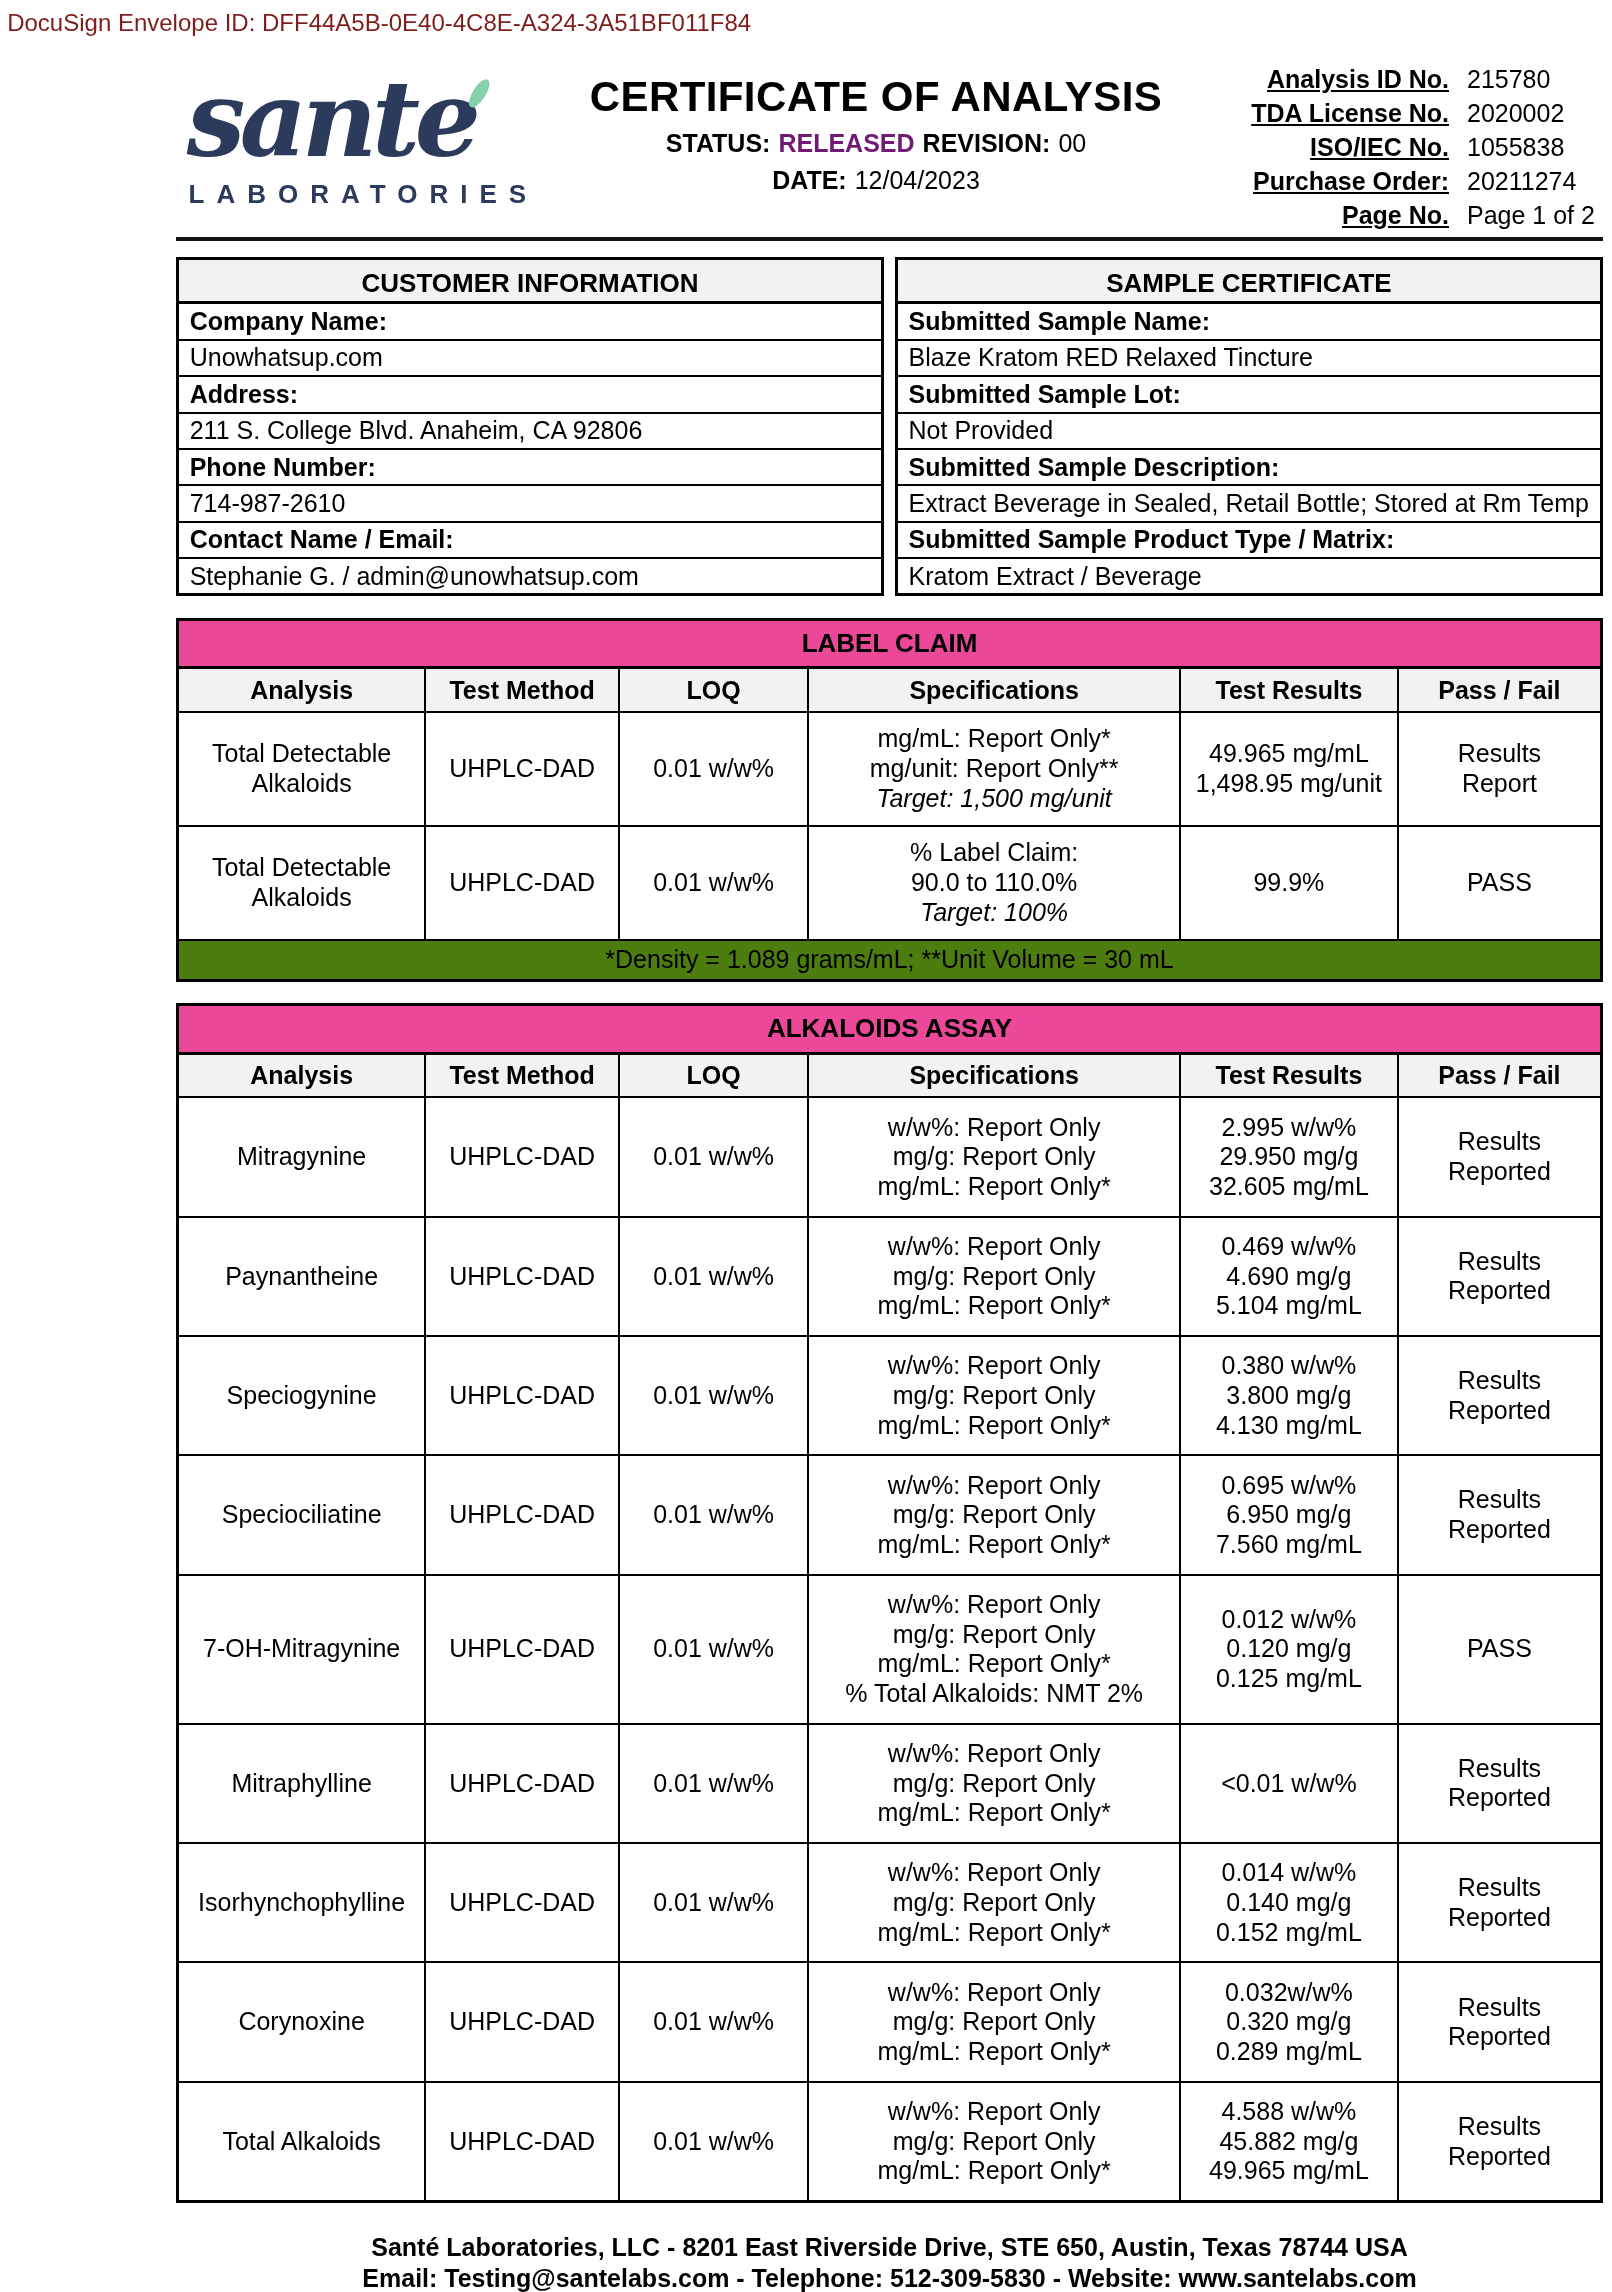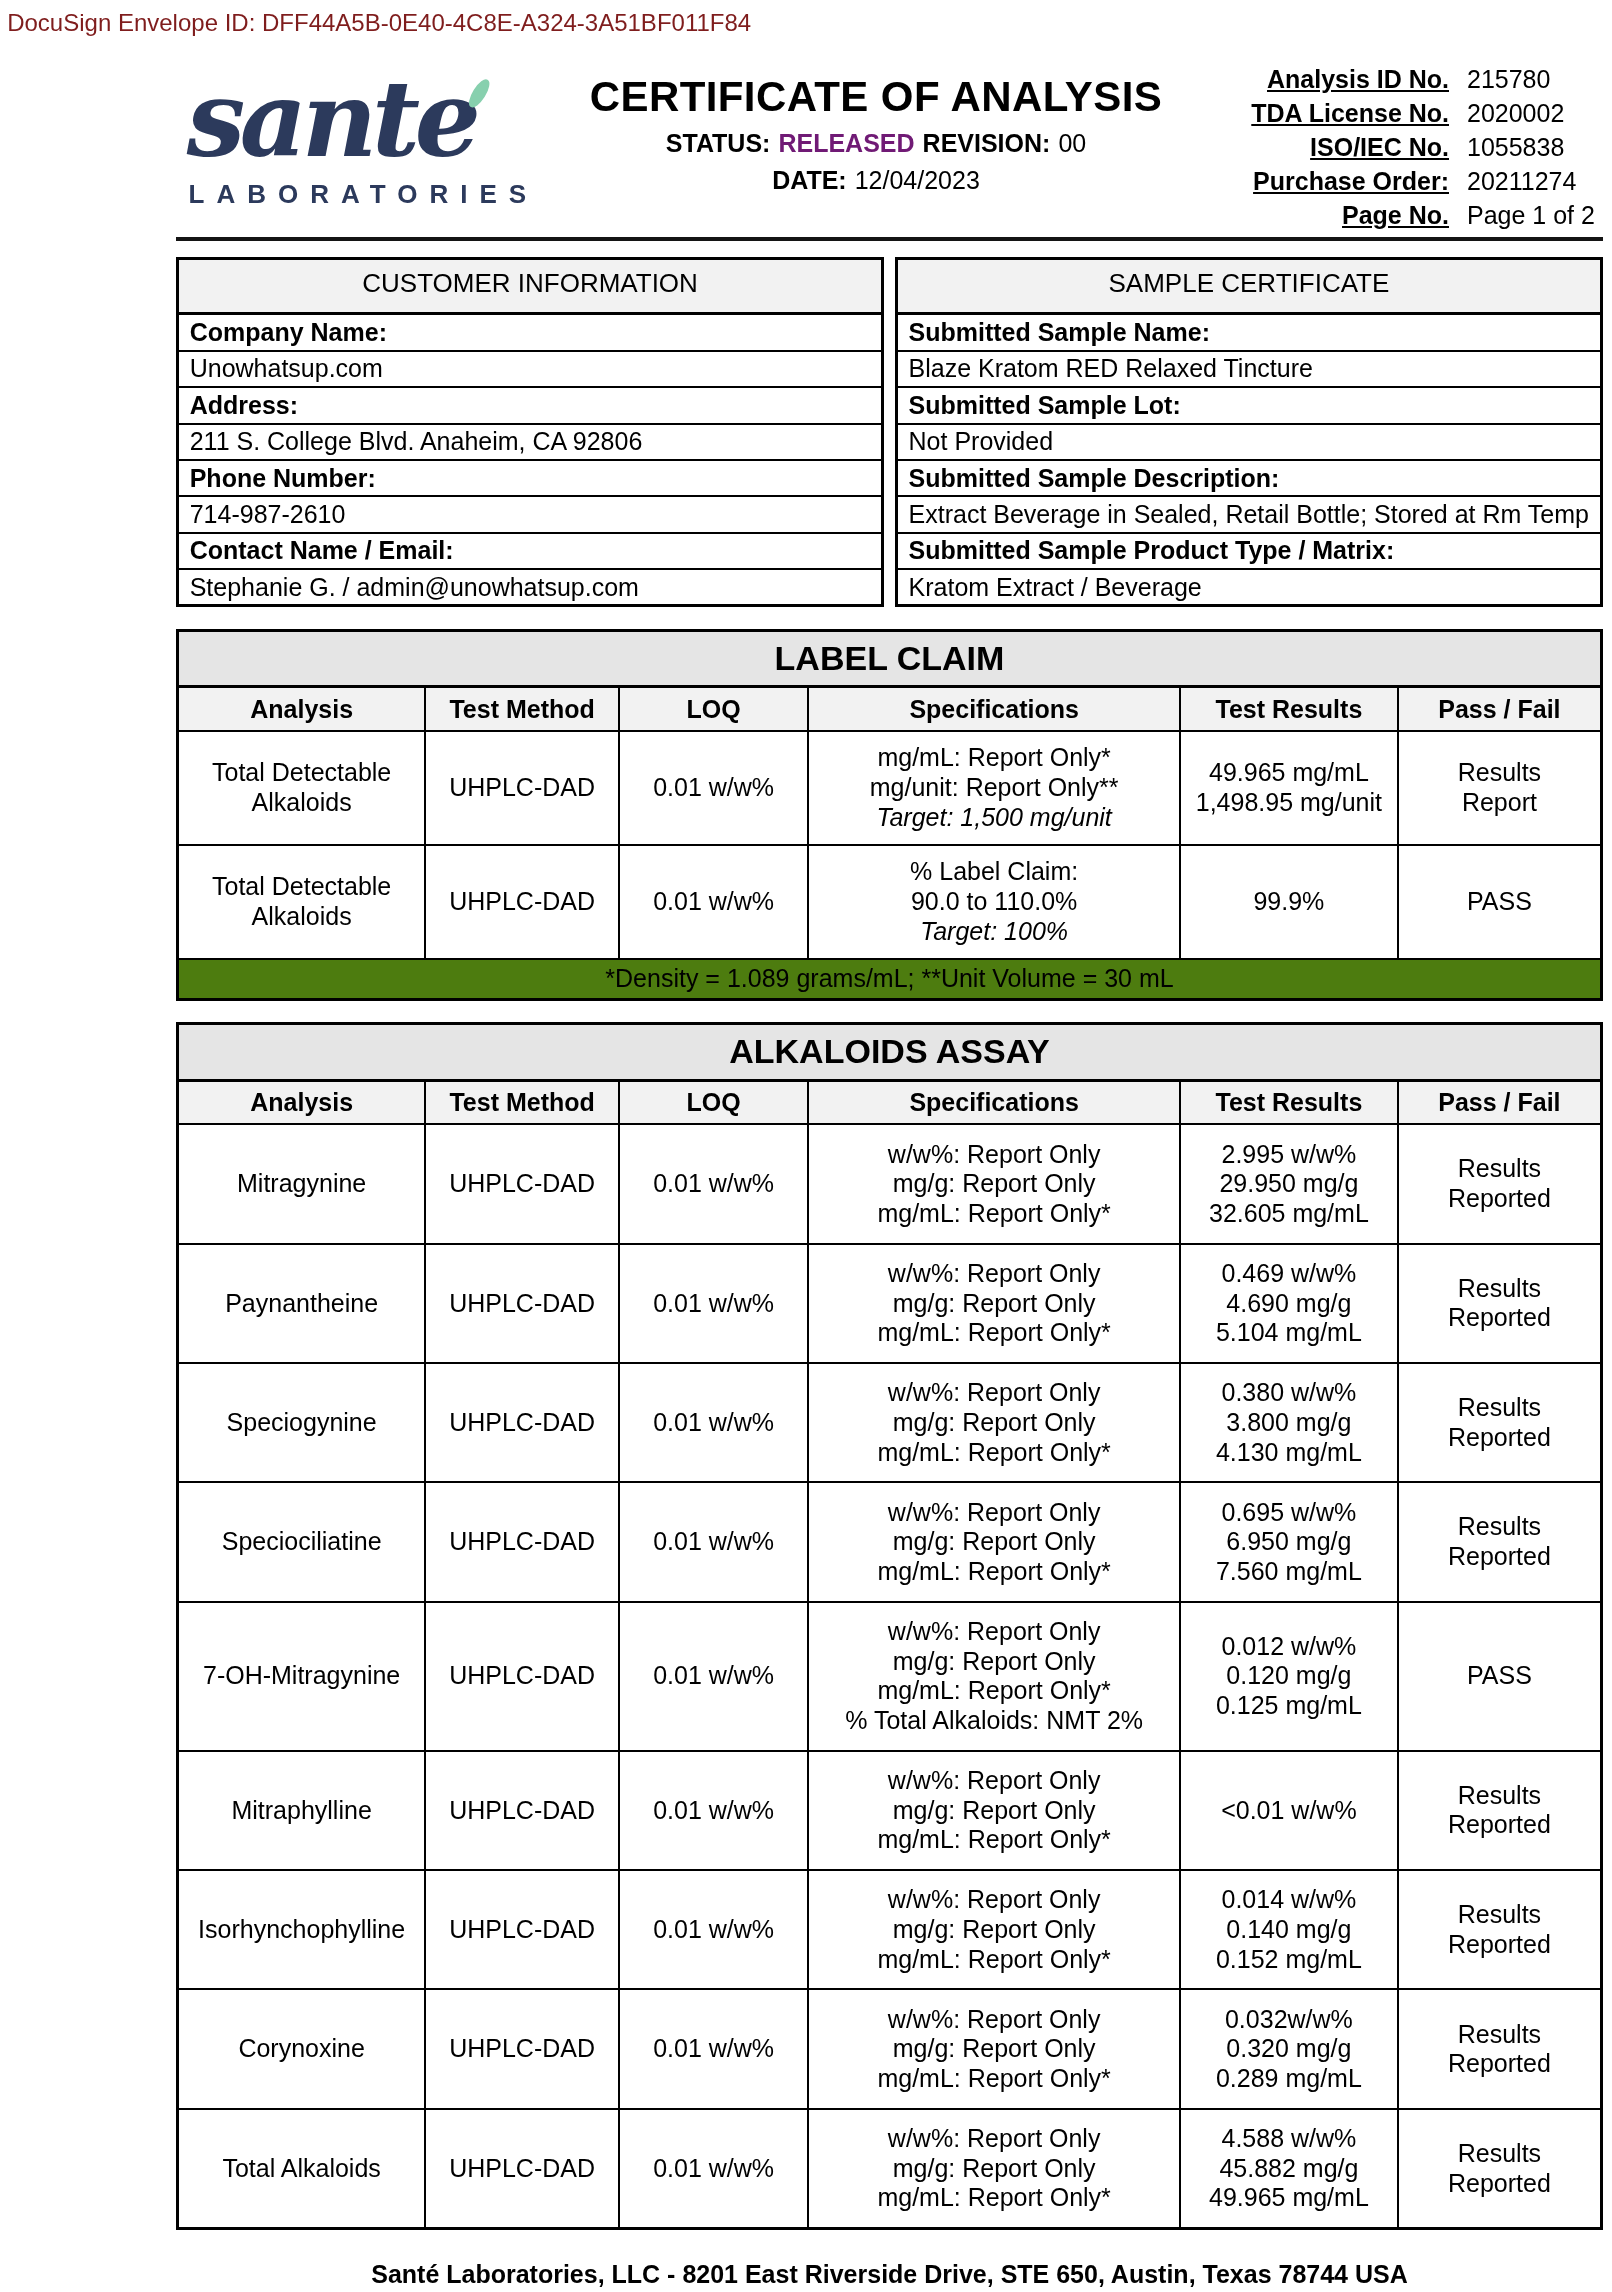--- a/index.html
+++ b/index.html
@@ -39,39 +39,39 @@
   .meta-block { width: 367px; padding-top: 12.5px; font-size: 25px; }
   .meta-row { display: flex; line-height: 34px; }
   .meta-label { flex: 1; text-align: right; font-weight: bold; padding-right: 18px; white-space: nowrap; text-decoration: underline; }
   .meta-value { width: 136px; text-align: left; white-space: nowrap; }
   .header-rule { border-bottom: 4.5px solid #141414; margin-top: 5.4px; }
 
   
   .info-tables { display: flex; gap: 10.7px; margin-top: 16px; }
   .info-table { flex: 1; border: 3.6px solid #000; }
   .info-title {
-    background:#f2f2f2; text-align:center; font-weight:normal; font-size:26px;
-    padding: 8px 0 13px; border-bottom: 3.6px solid #000;
+    background:#f2f2f2; text-align:center; font-weight:bold; font-size:26px;
+    padding: 8px 0 2px; border-bottom: 3.6px solid #000;
   }
   .info-rows > div {
     border-bottom: 2.7px solid #000; padding: 2.7px 10.7px; line-height: 29px;
     font-size: 25px; white-space: nowrap; overflow: hidden;
   }
   .info-rows > div:last-child { border-bottom: none; }
   .info-label { font-weight: bold; }
   .info-value { font-size: 24px; }
 
   
   .coa-table {
     width: 100%; border-collapse: collapse; border: 3.6px solid #000;
     margin-top: 21.5px; font-size: 25px;
   }
   .coa-table td, .coa-table th { border: 2.7px solid #000; text-align: center; vertical-align: middle; }
   .coa-table .band {
-    background:#e5e5e5; font-weight:bold; font-size:34px;
+    background:#ec4899; font-weight:bold; font-size:26px;
     padding: 7.2px 0; border-bottom: 3.6px solid #000;
   }
   .coa-table th { background:#f2f2f2; font-size: 25px; padding: 6.3px 3.6px; }
   .coa-table tbody td { padding: 11.6px 5.4px; line-height: 29.6px; }
   .pre { white-space: pre-line; }
   .it { font-style: italic; }
   .footnote { background:#4d7c0f; padding: 4.5px 0 !important; font-size: 25px; }
   .assay tbody td { padding: 14.3px 5.4px; }
 
   

